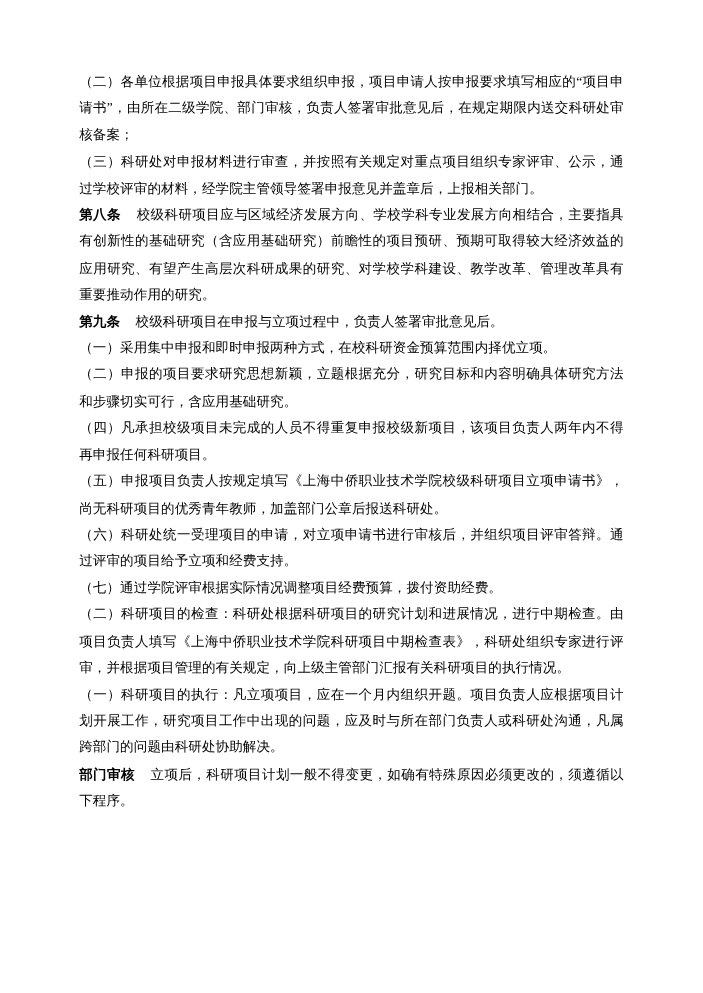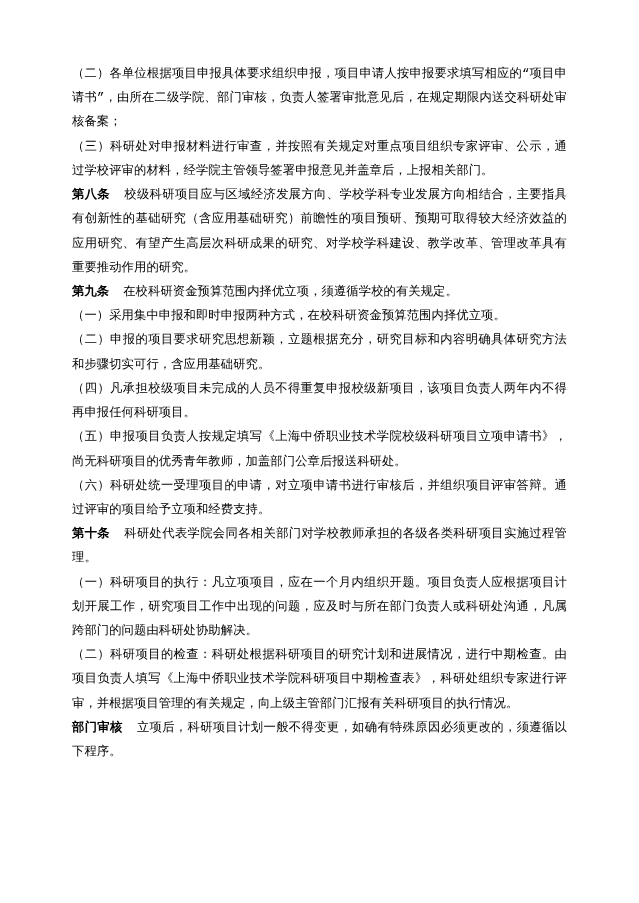--- a/index.html
+++ b/index.html
@@ -13,21 +13,20 @@
     font-family: "Liberation Serif", "DejaVu Serif", serif;
     color: #000000;
   }
   .page {
     position: relative;
     width: 639px;
     height: 903px;
     box-sizing: border-box;
     padding: 62px 72px 0 72px;
     background: #ffffff;
-    font-family: Liberation Mono, monospace;
   }
   .doc-body {
     font-size: 12.3px;
     line-height: 1.97;
     text-align: justify;
     text-justify: inter-ideograph;
     letter-spacing: 0.1px;
   }
   p.para {
     margin: 0;
@@ -48,29 +47,29 @@
 <body>
 
 <div class="page">
   <div class="doc-body">
 
     <p class="para">（二）各单位根据项目申报具体要求组织申报，项目申请人按申报要求填写相应的“项目申请书”，由所在二级学院、部门审核，负责人签署审批意见后，在规定期限内送交科研处审核备案；</p>
     <p class="para">（三）科研处对申报材料进行审查，并按照有关规定对重点项目组织专家评审、公示，通过学校评审的材料，经学院主管领导签署申报意见并盖章后，上报相关部门。</p>
 
     <p class="article"><span class="art-label">第八条</span><span class="art-gap"></span><span>校级科研项目应与区域经济发展方向、学校学科专业发展方向相结合，主要指具有创新性的基础研究（含应用基础研究）前瞻性的项目预研、预期可取得较大经济效益的应用研究、有望产生高层次科研成果的研究、对学校学科建设、教学改革、管理改革具有重要推动作用的研究。</span></p>
 
-    <p class="article"><span class="art-label">第九条</span><span class="art-gap"></span><span>在校科研资金预算范围内择优立项，须遵循学校的有关规定。</span></p>
+    <p class="article"><span class="art-label">第九条</span><span class="art-gap"></span><span>校级科研项目在申报与立项过程中，负责人签署审批意见后。</span></p>
 
     <p class="para">（一）采用集中申报和即时申报两种方式，在校科研资金预算范围内择优立项。</p>
     <p class="para">（二）申报的项目要求研究思想新颖，立题根据充分，研究目标和内容明确具体研究方法和步骤切实可行，含应用基础研究。</p>
     <p class="para">（四）凡承担校级项目未完成的人员不得重复申报校级新项目，该项目负责人两年内不得再申报任何科研项目。</p>
     <p class="para">（五）申报项目负责人按规定填写《上海中侨职业技术学院校级科研项目立项申请书》，尚无科研项目的优秀青年教师，加盖部门公章后报送科研处。</p>
     <p class="para">（六）科研处统一受理项目的申请，对立项申请书进行审核后，并组织项目评审答辩。通过评审的项目给予立项和经费支持。</p>
+    <p class="para">（七）通过学院评审根据实际情况调整项目经费预算，拨付资助经费。</p>
 
-    <p class="article"><span class="art-label">第十条</span><span class="art-gap"></span><span>科研处代表学院会同各相关部门对学校教师承担的各级各类科研项目实施过程管理。</span></p>
 
+    <p class="para">（二）科研项目的检查：科研处根据科研项目的研究计划和进展情况，进行中期检查。由项目负责人填写《上海中侨职业技术学院科研项目中期检查表》，科研处组织专家进行评审，并根据项目管理的有关规定，向上级主管部门汇报有关科研项目的执行情况。</p>
     <p class="para">（一）科研项目的执行：凡立项项目，应在一个月内组织开题。项目负责人应根据项目计划开展工作，研究项目工作中出现的问题，应及时与所在部门负责人或科研处沟通，凡属跨部门的问题由科研处协助解决。</p>
-    <p class="para">（二）科研项目的检查：科研处根据科研项目的研究计划和进展情况，进行中期检查。由项目负责人填写《上海中侨职业技术学院科研项目中期检查表》，科研处组织专家进行评审，并根据项目管理的有关规定，向上级主管部门汇报有关科研项目的执行情况。</p>
 
     <p class="article"><span class="art-label">部门审核</span><span class="art-gap"></span><span>立项后，科研项目计划一般不得变更，如确有特殊原因必须更改的，须遵循以下程序。</span></p>
 
   </div>
 </div>
 
 </body></html>

